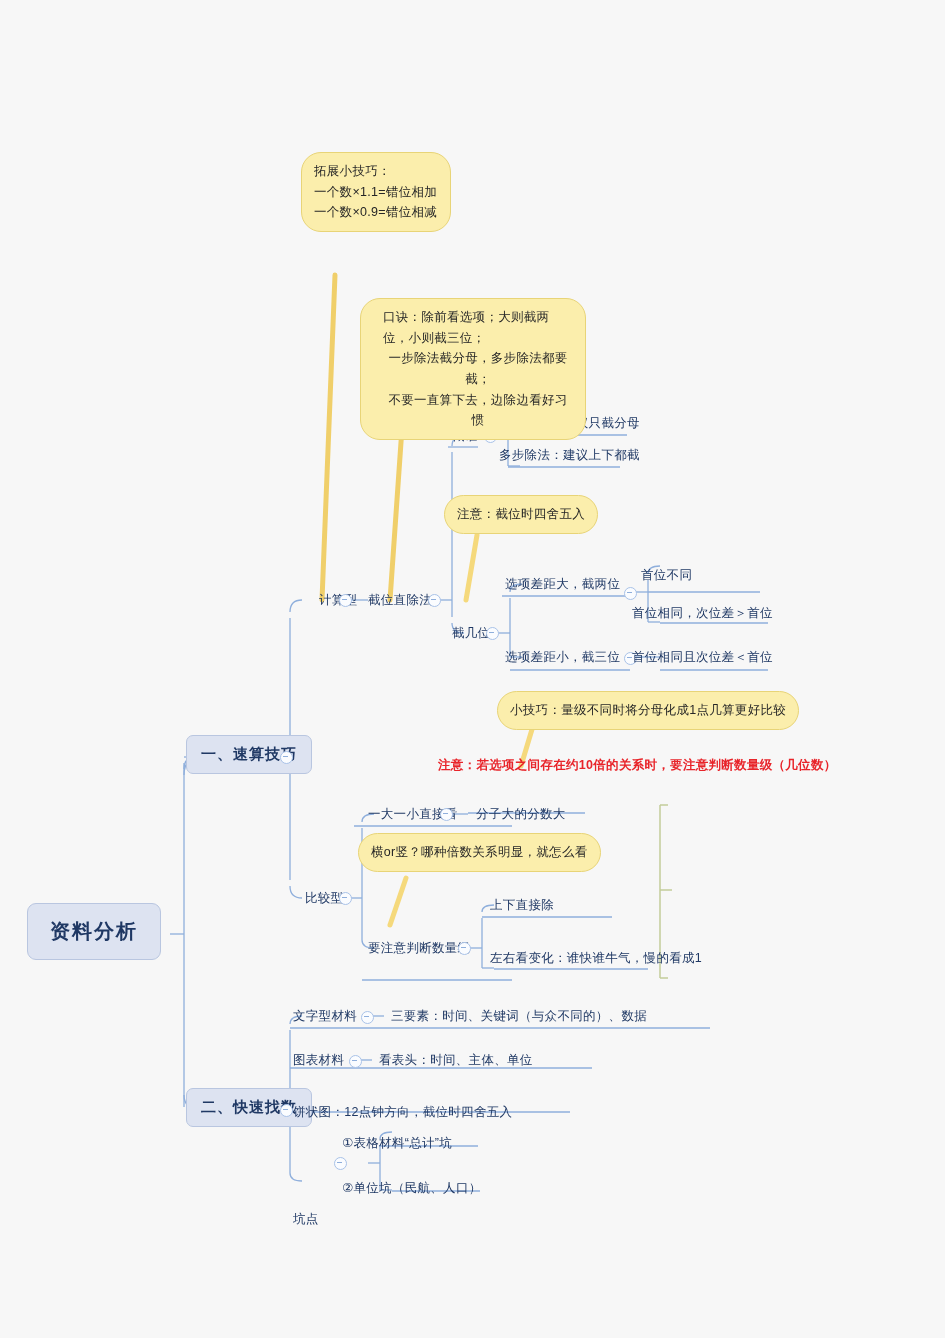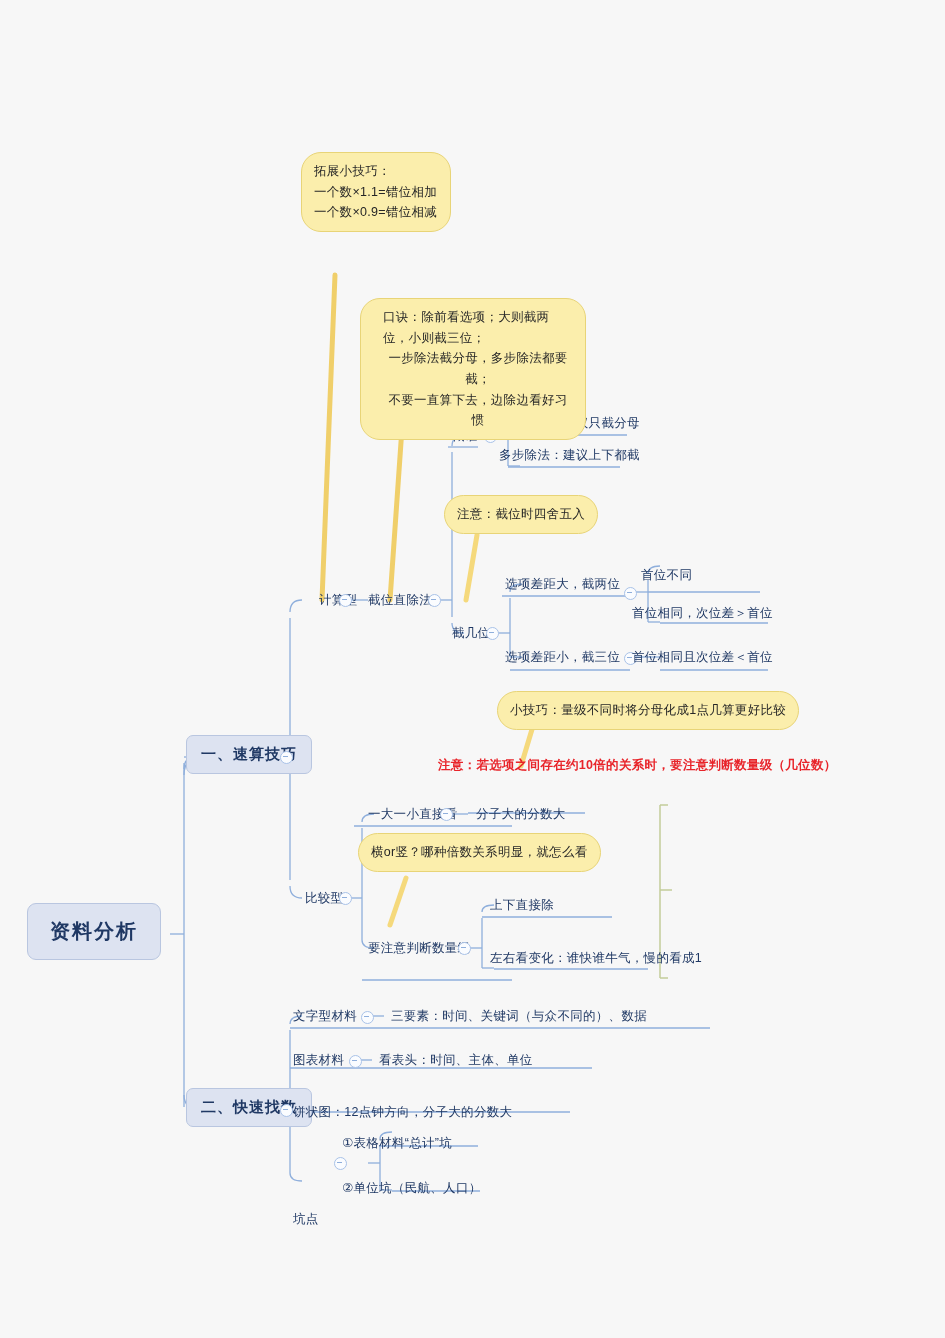--- a/index.html
+++ b/index.html
@@ -256,21 +256,21 @@
   <div class="node plain-node" style="left:488px;top:949px;">左右看变化：谁快谁牛气，慢的看成1</div>
 
   <div class="node plain-node" style="left:291px;top:1007px;">文字型材料</div>
   <div class="toggle" style="left:361px;top:1011px;"></div>
   <div class="node plain-node" style="left:389px;top:1007px;">三要素：时间、关键词（与众不同的）、数据</div>
 
   <div class="node plain-node" style="left:291px;top:1051px;">图表材料</div>
   <div class="toggle" style="left:349px;top:1055px;"></div>
   <div class="node plain-node" style="left:377px;top:1051px;">看表头：时间、主体、单位</div>
 
-  <div class="node plain-node" style="left:291px;top:1103px;">饼状图：12点钟方向，分子大的分数大</div>
+  <div class="node plain-node" style="left:291px;top:1103px;">饼状图：12点钟方向，截位时四舍五入</div>
 
   <div class="node plain-node" style="left:291px;top:1210px;">坑点</div>
   <div class="toggle" style="left:334px;top:1157px;"></div>
 
   <div class="node plain-node" style="left:340px;top:1134px;text-align:right;">①表格材料“总计”坑</div>
   <div class="node plain-node" style="left:340px;top:1179px;">②单位坑（民航、人口）</div>
 
   <div class="callout" style="left:301px;top:152px;width:124px;">
     <div>拓展小技巧：</div>
     <div>一个数×1.1=错位相加</div>

